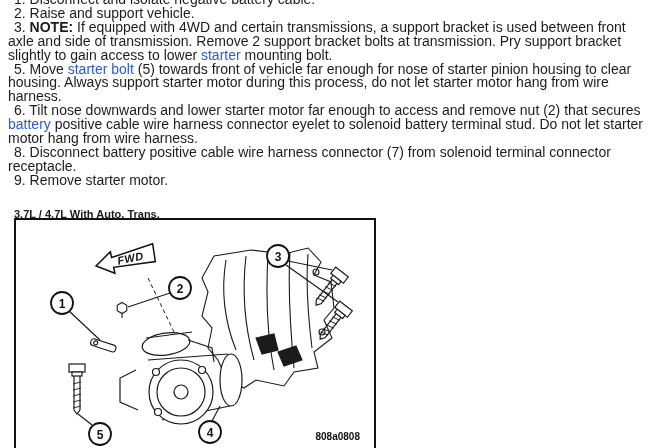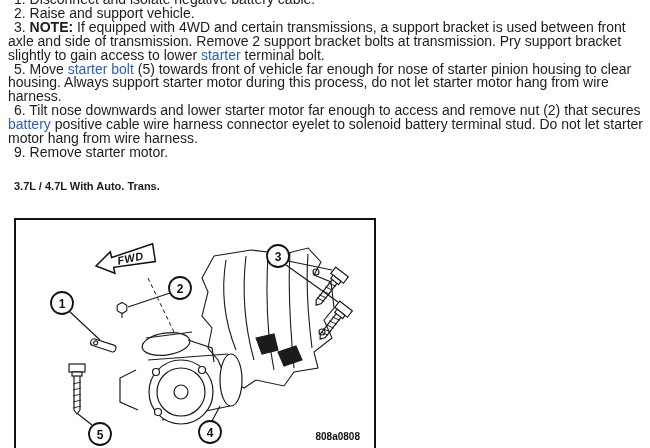--- a/index.html
+++ b/index.html
@@ -24,23 +24,24 @@
   .fig-code { font-weight:bold; font-size:10px; }
 </style>
 </head>
 <body>
 
 <div class="page">
 
   <div class="text-flow">
       <p class="step"><span>1. </span><span>Disconnect and isolate negative battery cable.</span></p>
       <p class="step"><span>2. </span><span>Raise and support vehicle.</span></p>
-      <p class="step"><span>3. </span><span class="seg-bold">NOTE: </span><span>If equipped with 4WD and certain transmissions, a support bracket is used between front axle and side of transmission. Remove 2 support bracket bolts at transmission. Pry support bracket slightly to gain access to lower </span><a href="#" class="inline-link">starter</a><span> terminal bolt.</span></p>
+      <p class="step"><span>3. </span><span class="seg-bold">NOTE: </span><span>If equipped with 4WD and certain transmissions, a support bracket is used between front axle and side of transmission. Remove 2 support bracket bolts at transmission. Pry support bracket slightly to gain access to lower </span><a href="#" class="inline-link">starter</a><span> mounting bolt.</span></p>
       <p class="step"><span>5. </span><span>Move </span><a href="#" class="inline-link">starter bolt</a><span> (5) towards front of vehicle far enough for nose of starter pinion housing to clear housing. Always support starter motor during this process, do not let starter motor hang from wire harness.</span></p>
       <p class="step"><span>6. </span><span>Tilt nose downwards and lower starter motor far enough to access and remove nut (2) that secures </span><a href="#" class="inline-link">battery</a><span> positive cable wire harness connector eyelet to solenoid battery terminal stud. Do not let starter motor hang from wire harness.</span></p>
+      <p class="step"><span>8. </span><span>Disconnect battery positive cable wire harness connector (7) from solenoid terminal connector receptacle.</span></p>
       <p class="step"><span>9. </span><span>Remove starter motor.</span></p>
       <h3 class="section-heading">3.7L / 4.7L With Auto. Trans.</h3>
     </div>
 
   <div class="figure-box">
     <svg viewBox="0 0 358 246" width="358" height="246">
       <defs>
         <g id="bolt" fill="#fff" stroke="#1b1b1b" stroke-width="1.2">
           <rect x="-8" y="0" width="16" height="8"></rect>
           <rect x="-5" y="8" width="10" height="4"></rect>

